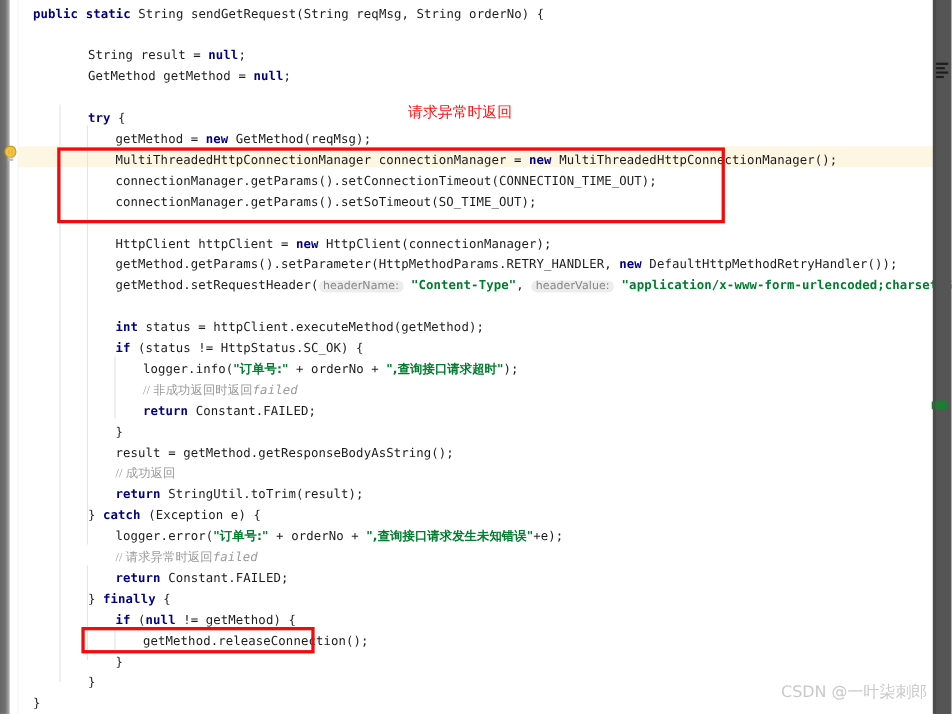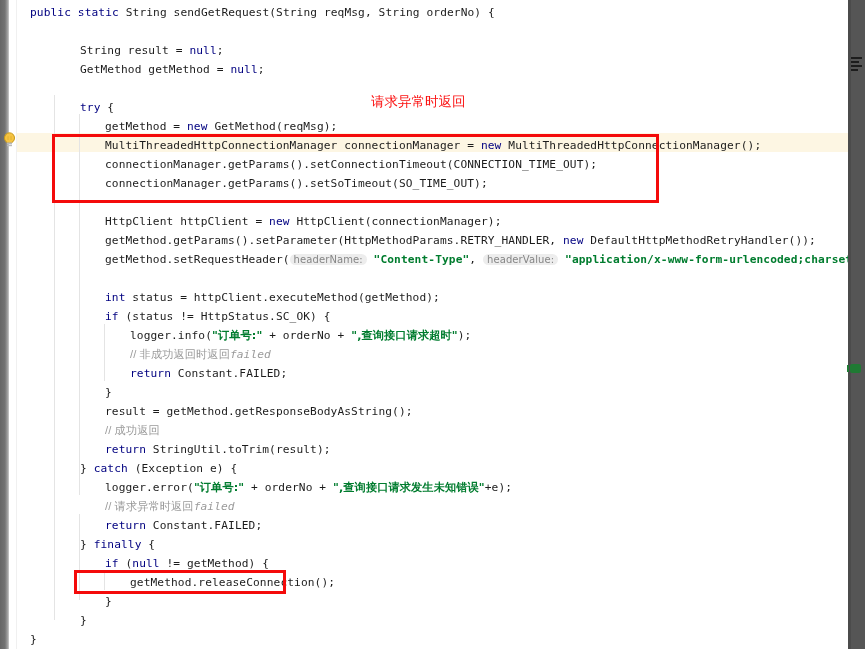--- a/index.html
+++ b/index.html
@@ -119,24 +119,24 @@
     color: #222222;
     letter-spacing: .1px;
     white-space: pre;
   }
   .ln {
     position: absolute;
     left: 0;
     white-space: pre;
     height: 19px;
   }
-  .kw  { color: #000080; font-weight: normal; }
+  .kw  { color: #000080; font-weight: bold; }
   .str { color: #007c2e; font-weight: bold; }
   .cn-str { color: #007c2e; font-weight: bold; font-family: "DejaVu Sans","Liberation Sans",sans-serif; }
-  .cmt { color: #9a9a9a; font-family: Liberation Sans, sans-serif; }
+  .cmt { color: #9a9a9a; font-family: Liberation Serif, serif; }
   .cmt-i { color: #9a9a9a; font-style: italic; font-family: "DejaVu Sans Mono","Liberation Mono",monospace; }
   .pln { color: #1c1c1c; }
   .hint {
     color: #868686;
     background: #ededed;
     border-radius: 7px;
     padding: 0 4px;
     font-family: "DejaVu Sans", "Liberation Sans", sans-serif;
     font-size: 10px;
   }
@@ -203,13 +203,14 @@
       <i></i>
       <i></i>
   </div>
   <div class="green-tick"></div>
   <div class="green-marker"></div>
 
   <div class="anno-box" style="left:52px; top:134px; width:607px; height:69px;"></div>
   <div class="anno-box" style="left:74px; top:570px; width:212px; height:24px;"></div>
   <div class="anno-text" style="left:371px; top:93px;">请求异常时返回</div>
 
+  <div class="watermark">CSDN @一叶柒刺郎</div>
 </div>
 
 </body></html>

